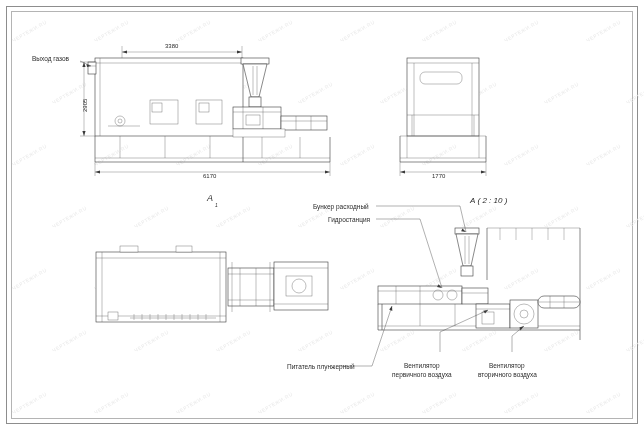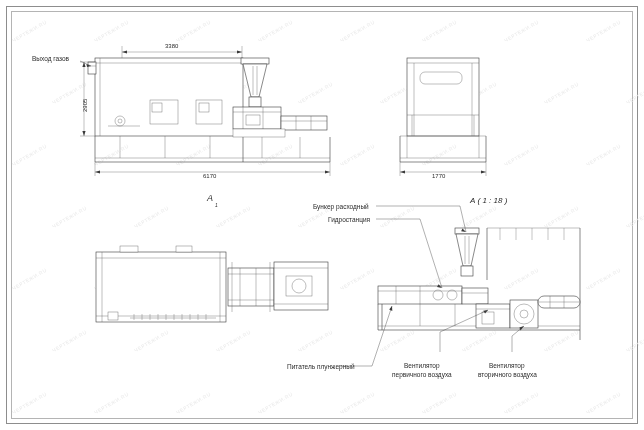--- a/index.html
+++ b/index.html
@@ -375,21 +375,21 @@
   <div class="dim vert" style="left:82px; top:112px;">2905</div>
 
   <div class="dim" style="left:203px; top:173px;">6170</div>
 
   <div class="dim" style="left:432px; top:173px;">1770</div>
 
   <div class="lbl it" style="left:207px; top:193px; font-size:9px;">А</div>
 
   <div class="lbl it" style="left:215px; top:202px; font-size:5px;">1</div>
 
-  <div class="lbl it" style="left:470px; top:196px; font-size:8px;">А ( 1 : 18 )</div>
+  <div class="lbl it" style="left:470px; top:196px; font-size:8px;">А ( 2 : 10 )</div>
 
   <div class="lbl" style="left:313px; top:203px;">Бункер расходный</div>
 
   <div class="lbl" style="left:328px; top:216px;">Гидростанция</div>
 
   <div class="lbl" style="left:287px; top:363px;">Питатель плунжерный</div>
 
   <div class="lbl" style="left:404px; top:362px;">Вентилятор</div>
   <div class="lbl" style="left:392px; top:371px;">первичного воздуха</div>
 

